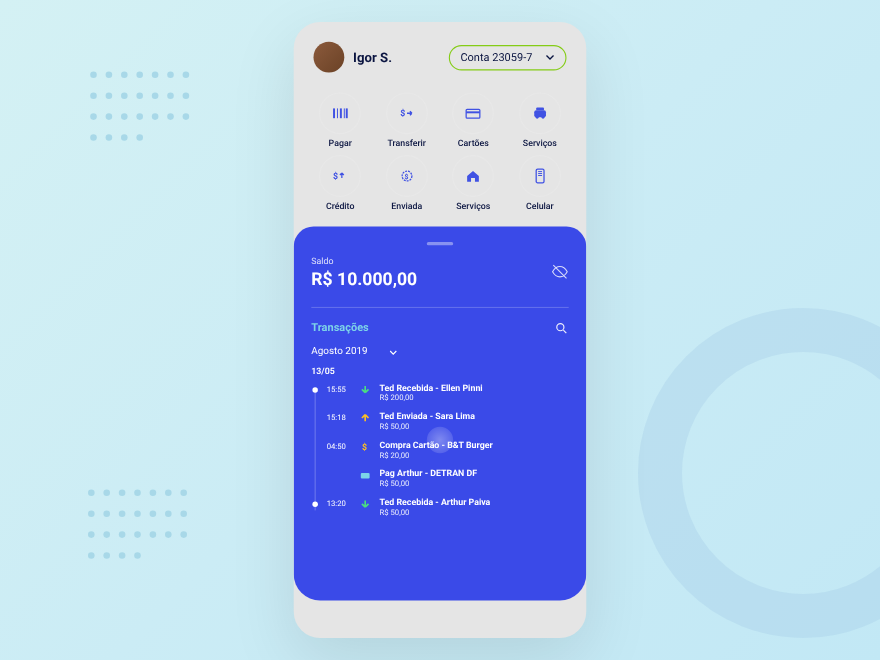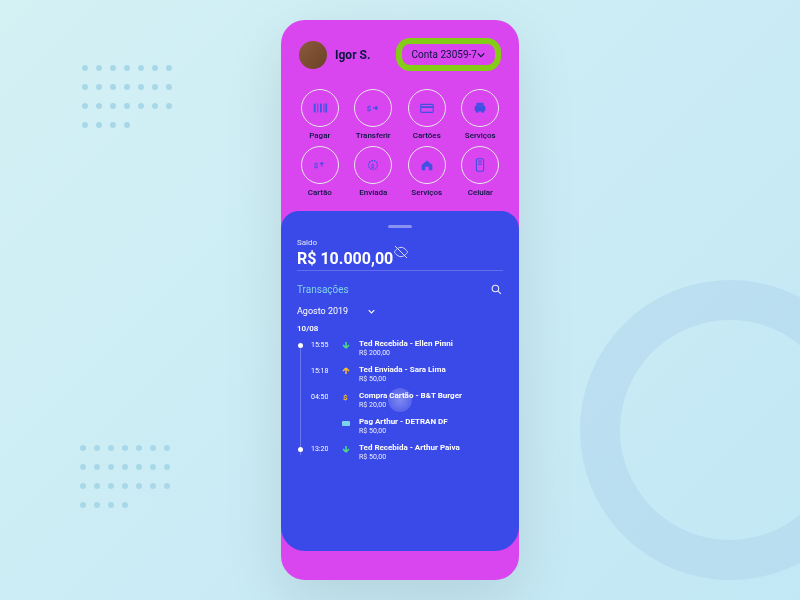--- a/index.html
+++ b/index.html
@@ -2,40 +2,40 @@
 <html><head>
 <meta charset="utf-8">
 <style>
 *{margin:0;padding:0;box-sizing:border-box;font-family:-apple-system,BlinkMacSystemFont,'Segoe UI',Roboto,sans-serif}
 body{width:800px;height:600px;background:linear-gradient(135deg,#d4f1f4 0%,#cbecf5 50%,#c2e8f5 100%);display:flex;align-items:center;justify-content:center;position:relative;overflow:hidden}
 .bg-dots{position:absolute;width:100px;height:100px}
 .bg-dots.top{top:60px;left:78px}
 .bg-dots.bottom{bottom:60px;left:76px}
 .bg-dots span{display:inline-block;width:6px;height:6px;border-radius:50%;background:#a8d8e8;margin:4px}
 .bg-ring{position:absolute;right:-80px;top:280px;width:300px;height:300px;border:40px solid rgba(160,200,230,0.3);border-radius:50%}
-.phone{width:238px;height:560px;background:#d946ef;border-radius:24px;overflow:hidden;box-shadow:0 20px 60px rgba(0,0,0,0.1);position:relative;z-index:2}
+.phone{width:266px;height:560px;background:#e5e5e5;border-radius:24px;overflow:hidden;box-shadow:0 20px 60px rgba(0,0,0,0.1);position:relative;z-index:2}
 .header{padding:18px 18px 8px;display:flex;align-items:center;justify-content:space-between}
 .user{display:flex;align-items:center;gap:8px}
 .avatar{width:28px;height:28px;border-radius:50%;background:linear-gradient(135deg,#8b5a3c,#6b4226);display:flex;align-items:center;justify-content:center;color:#fff;font-size:11px;font-weight:600}
 .username{font-size:12px;font-weight:700;color:#0a1440}
-.account{border:6px solid #84cc16;border-radius:14px;padding:5px 10px;font-size:10px;color:#0a1440;display:flex;align-items:center;gap:0;cursor:pointer}
+.account{border:1px solid #84cc16;border-radius:14px;padding:5px 10px;font-size:10px;color:#0a1440;display:flex;align-items:center;gap:12px;cursor:pointer}
 .grid{display:grid;grid-template-columns:repeat(4,1fr);gap:6px 4px;padding:10px 14px 14px}
 .gitem{display:flex;flex-direction:column;align-items:center;gap:4px;cursor:pointer}
 .gcircle{width:38px;height:38px;border:1px solid #e8e8e8;border-radius:50%;display:flex;align-items:center;justify-content:center}
 .glabel{font-size:8px;color:#0a1440;font-weight:500}
 .icn{width:16px;height:16px;fill:#4052e3}
 .panel{background:#3a4ae8;border-radius:18px 18px 24px 24px;height:340px;padding:14px 16px;color:#fff;position:relative}
 .handle{width:24px;height:3px;background:rgba(255,255,255,0.4);border-radius:2px;margin:0 auto 10px}
-.balrow{display:flex;align-items:flex-start;margin-bottom:2px}
+.balrow{display:flex;justify-content:space-between;align-items:flex-start;margin-bottom:16px}
 .balbl{font-size:8px;opacity:0.85;margin-bottom:2px}
 .balval{font-size:16px;font-weight:700}
 .eye{width:16px;height:16px;opacity:0.8;margin-top:6px;cursor:pointer}
 .divider{height:1px;background:rgba(255,255,255,0.2);margin-bottom:12px}
 .trhead{display:flex;justify-content:space-between;align-items:center;margin-bottom:10px}
-.trtitle{font-size:10px;color:#7dd3e8;font-weight:400}
+.trtitle{font-size:10px;color:#7dd3e8;font-weight:700}
 .search{width:13px;height:13px;opacity:0.9;cursor:pointer}
 .month{font-size:9px;display:flex;align-items:center;gap:20px;margin-bottom:8px;cursor:pointer}
 .date{font-size:8px;font-weight:600;margin-bottom:6px}
 .txlist{position:relative}
 .txline{position:absolute;left:3px;top:6px;bottom:6px;width:1px;background:rgba(255,255,255,0.25)}
 .tx{display:flex;align-items:flex-start;gap:8px;margin-bottom:8px;position:relative}
 .txdot{width:5px;height:5px;border-radius:50%;background:#fff;position:absolute;left:1px;top:4px}
 .txtime{font-size:7px;margin-left:14px;width:22px;flex-shrink:0;margin-top:2px}
 .txicon{width:10px;height:10px;flex-shrink:0;margin-top:1px}
 .txinfo{flex:1}
@@ -107,21 +107,21 @@
         </div>
         <div class="glabel">Serviços</div>
       </div>
       <div class="gitem">
         <div class="gcircle">
           <svg class="icn" viewBox="0 0 18 18">
             <text x="2" y="12" font-size="9" font-weight="bold">$</text>
             <path d="M11 11v-5m0 0l-2 2m2-2l2 2" stroke="#4052e3" stroke-width="1.3" fill="none"></path>
           </svg>
         </div>
-        <div class="glabel">Cartão</div>
+        <div class="glabel">Crédito</div>
       </div>
       <div class="gitem">
         <div class="gcircle">
           <svg class="icn" viewBox="0 0 18 18">
             <circle cx="9" cy="9" r="5" fill="none" stroke="#4052e3" stroke-width="1.3" stroke-dasharray="2 1"></circle>
             <text x="6.5" y="12" font-size="7" font-weight="bold">$</text>
           </svg>
         </div>
         <div class="glabel">Enviada</div>
       </div>
@@ -164,21 +164,21 @@
           <circle cx="10" cy="10" r="6" stroke="#fff" stroke-width="2" fill="none"></circle>
           <path d="M15 15l5 5" stroke="#fff" stroke-width="2"></path>
         </svg>
     </div>
     <div class="month">
       <span>Agosto 2019</span>
       <svg width="7" height="7" viewBox="0 0 10 10">
           <path d="M1 3l4 4 4-4" stroke="#fff" stroke-width="1.5" fill="none"></path>
         </svg>
     </div>
-    <div class="date">10/08</div>
+    <div class="date">13/05</div>
     <div class="txlist" id="txlist">
       <div class="txline"></div>
     <div class="tx">
           <div class="txdot"></div>
           <div class="txtime">15:55</div>
           <svg class="txicon" viewBox="0 0 10 10">
             <path class="arr-down" d="M5 2v6m0 0l-3-3m3 3l3-3" stroke="#4ade80" stroke-width="1.5" fill="none"></path>
           </svg>
           <div class="txinfo">
             <div class="txtitle">Ted Recebida - Ellen Pinni</div>

